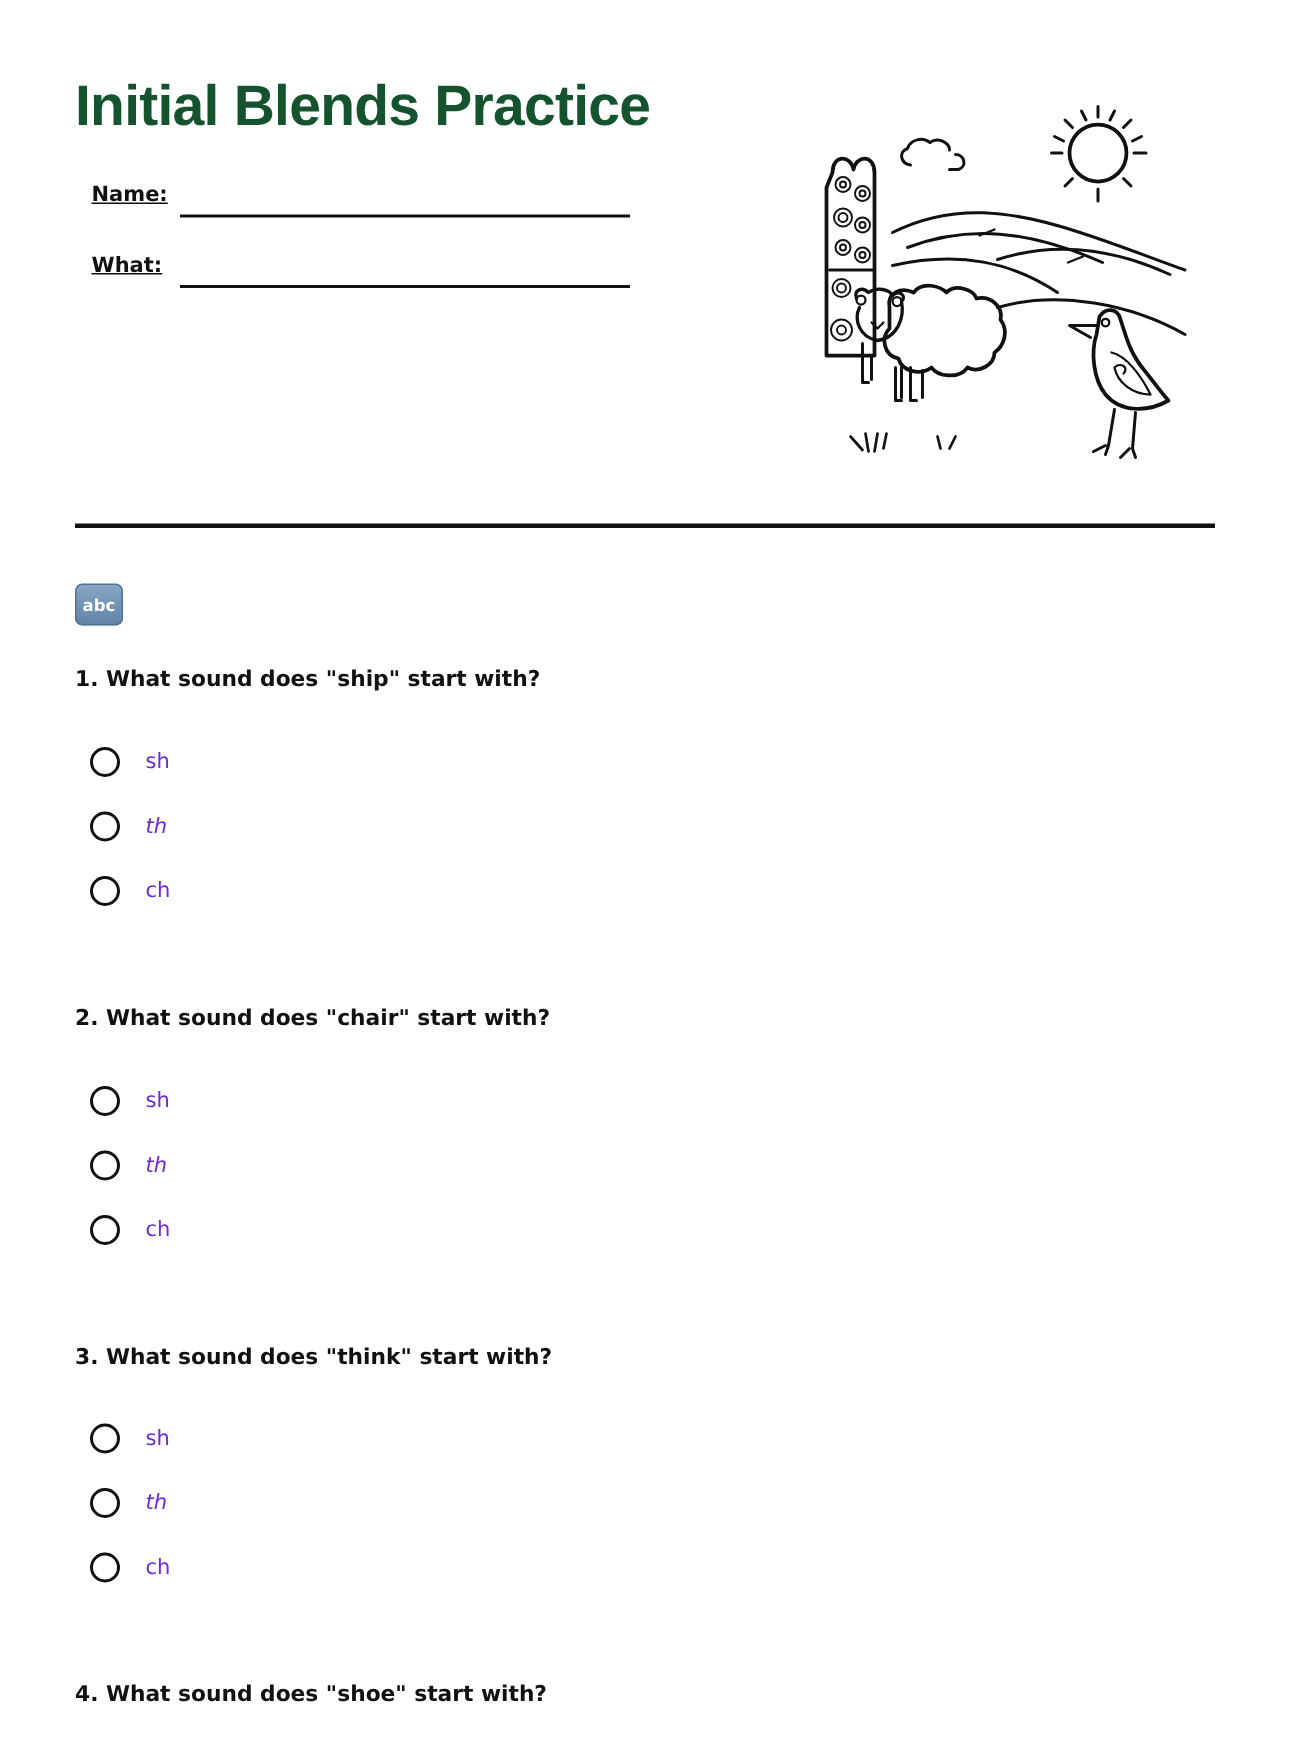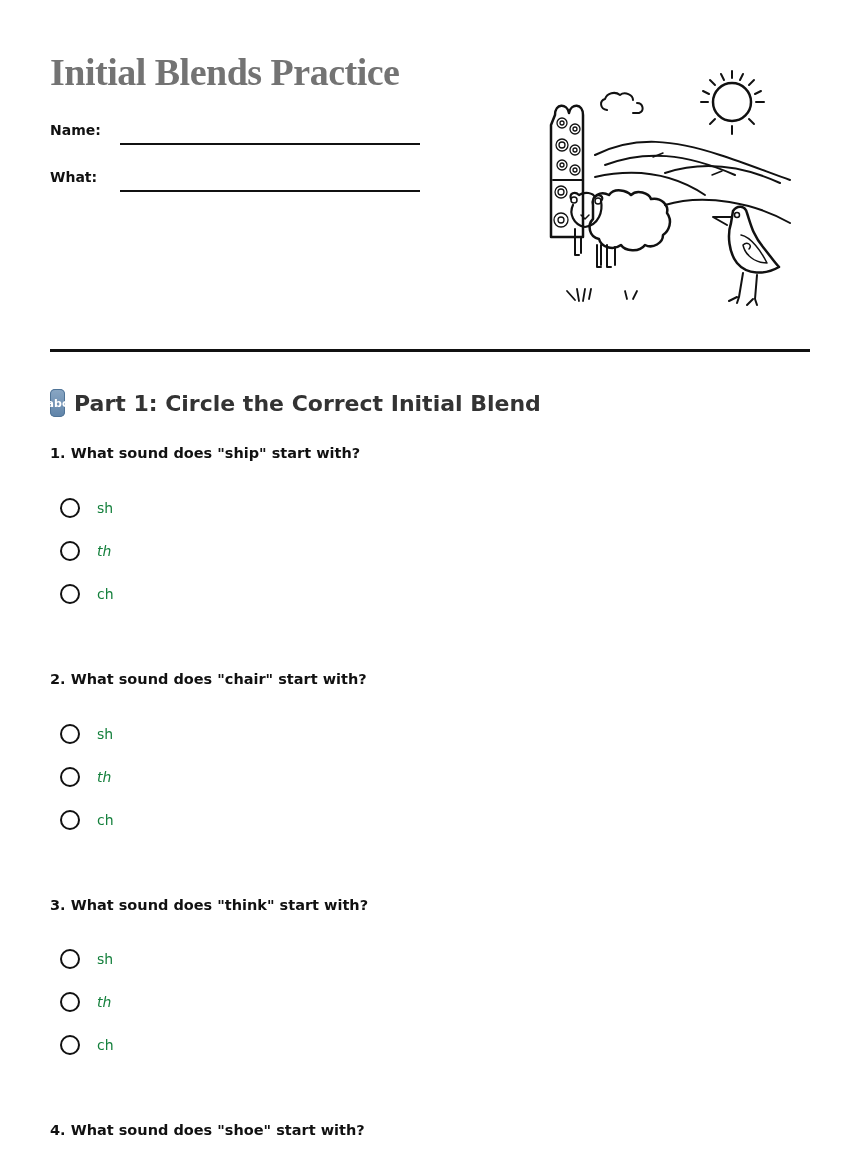--- a/index.html
+++ b/index.html
@@ -2,50 +2,50 @@
 <html><head>
   <meta charset="utf-8">
   <style>
     html, body { margin: 0; padding: 0; background: #ffffff; }
     body {
       width: 860px; height: 1161px; overflow: hidden; position: relative;
       font-family: "DejaVu Sans", "Liberation Sans", sans-serif; color: #111;
     }
     .title {
       position: absolute; left: 50px; top: 50px; margin: 0;
-      font-size: 38px; font-weight: bold; color: #737373; letter-spacing: -0.5px;
-      font-family: Liberation Serif, serif;
+      font-size: 38px; font-weight: bold; color: #14532d; letter-spacing: -0.5px;
+      font-family: Liberation Sans, sans-serif;
     }
     .field { position: absolute; left: 50px; font-size: 14px; font-weight: bold; color: #111; }
-    .field .label { position: absolute; left: 0; top: 0; }
+    .field .label { position: absolute; left: 11px; top: 0; text-decoration: underline; }
     .field .line { position: absolute; left: 70px; width: 300px; border-bottom: 2px solid #111; }
     .field-name { top: 122px; }
     .field-name .line { top: 21px; }
     .field-date { top: 169px; }
     .field-date .line { top: 21px; }
     .illustration { position: absolute; left: 545px; top: 65px; width: 255px; height: 245px; }
     .divider { position: absolute; left: 50px; top: 349px; width: 760px; height: 3px; background: #111; }
     .section-title {
       position: absolute; left: 50px; top: 389px; margin: 0;
       font-size: 22px; font-weight: bold; color: #333333; display: flex; align-items: center;
     }
     .abc-icon {
-      width: 15px; height: 28px; border-radius: 5px; margin-right: 9px;
+      width: 32px; height: 28px; border-radius: 5px; margin-right: 9px;
       background: linear-gradient(#8aa7c4, #5f83a8); color: #fff;
       font-size: 11px; font-weight: bold; display: flex; align-items: center; justify-content: center;
       box-shadow: inset 0 0 0 1px #4f7396;
     }
     .question { position: absolute; left: 50px; width: 760px; }
     .q-text { position: absolute; left: 0; top: 0; font-size: 14.5px; font-weight: bold; color: #111; margin: 0; }
     .option { position: absolute; left: 10px; display: flex; align-items: center; height: 26px; }
     .radio {
       width: 20px; height: 20px; border: 2px solid #111; border-radius: 50%;
       box-sizing: border-box; margin-right: 17px;
     }
-    .option-label { font-size: 14px; color: #15803d; }
+    .option-label { font-size: 14px; color: #6d28d9; }
     .opt-0 { top: 50px; }
     .opt-1 { top: 93px; font-style: italic; }
     .opt-2 { top: 136px; text-align: center; }
   </style>
 </head>
 <body>
 
 <h1 class="title">Initial Blends Practice</h1>
 
 <div class="field field-name">
@@ -120,21 +120,20 @@
   <path d="M196 170 C206 172 216 186 222 198 C210 198 200 190 198 180 C202 176 208 180 204 184" stroke-width="1.5"></path>
   <path d="M198 208 L194 232 M192 232 L184 236 M194 232 L192 238 M212 210 L210 234 M208 234 L202 240 M210 234 L212 240" stroke-width="2"></path>
 
   <path d="M30 235 L22 226 M34 236 L32 224 M38 236 L40 224 M44 234 L46 224 M82 234 L80 226 M88 234 L92 226" stroke-width="1.8"></path>
 </svg>
 
 <div class="divider"></div>
 
 <h2 class="section-title">
   <span class="abc-icon">abc</span>
-  <span>Part 1: Circle the Correct Initial Blend</span>
 </h2>
 
 <div class="question" style="top:445px;">
   <p class="q-text">1. What sound does "ship" start with?</p>
   <div class="option opt-0">
     <span class="radio"></span>
     <span class="option-label">sh</span>
   </div>
   <div class="option opt-1">
     <span class="radio"></span>

